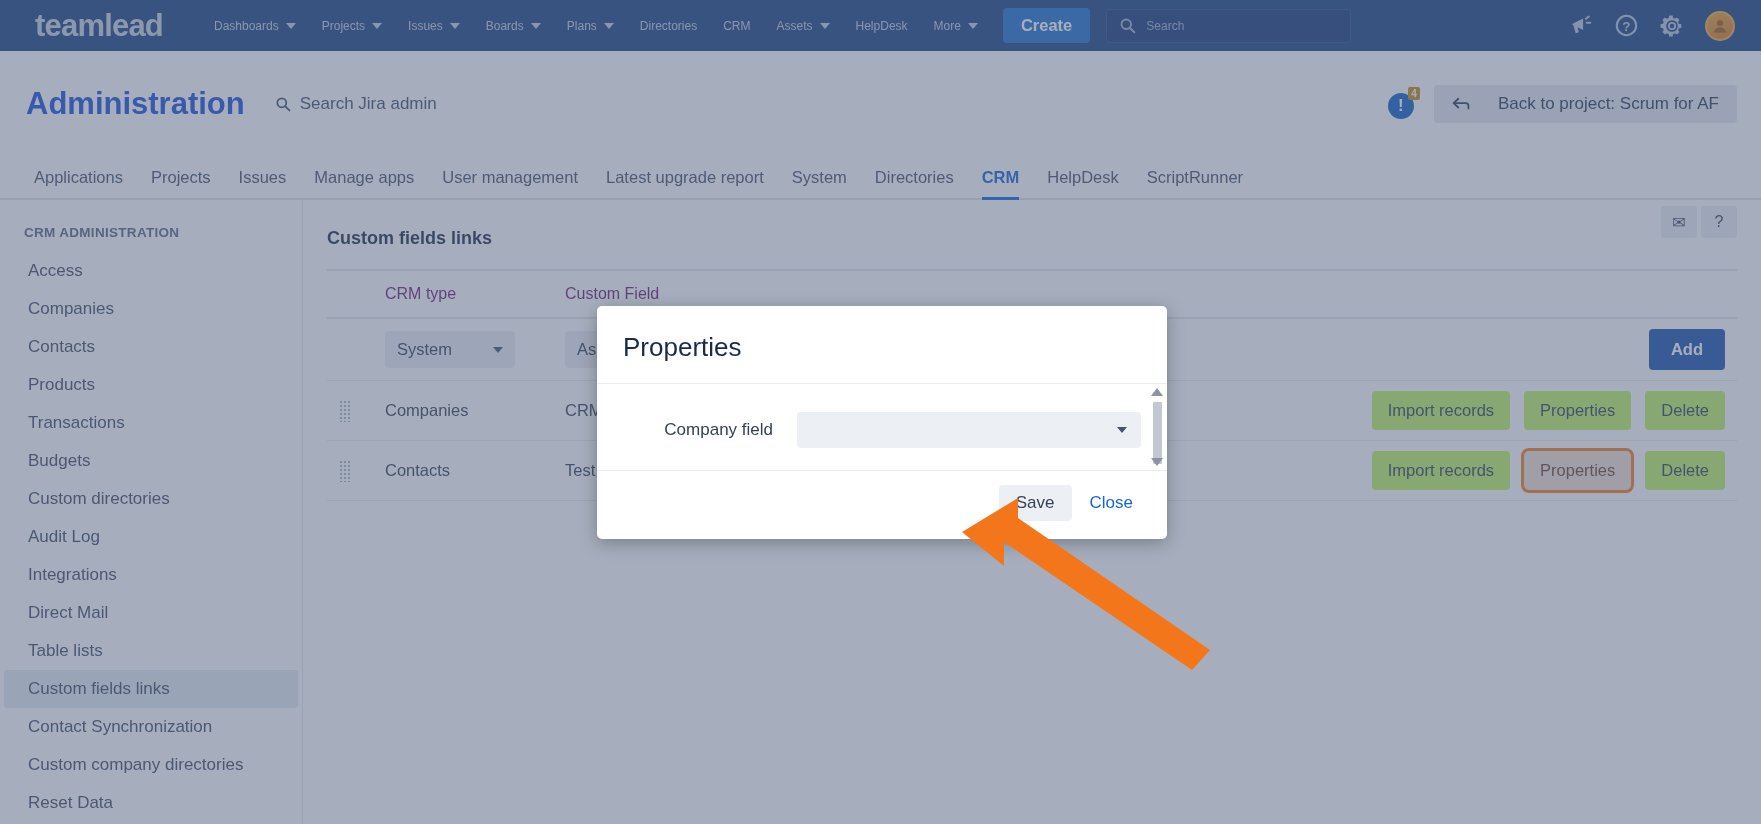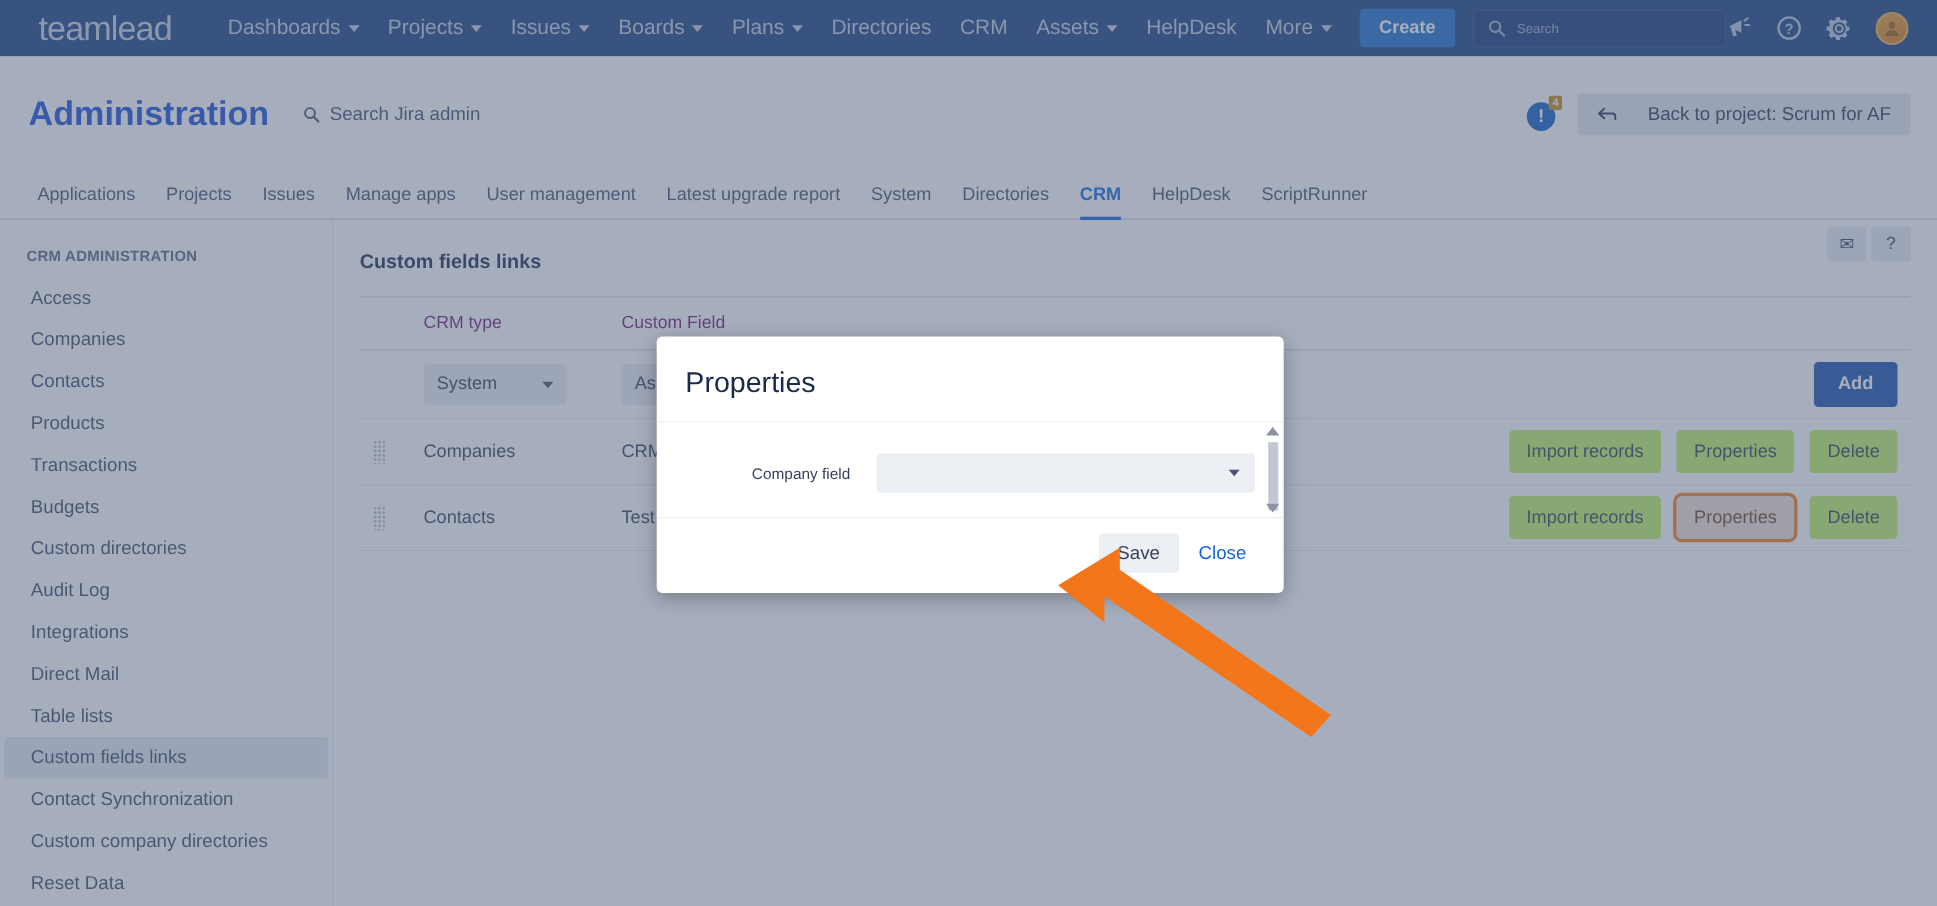--- a/index.html
+++ b/index.html
@@ -13,27 +13,27 @@
   #root { position: relative; width: 1761px; height: 824px; }
 
   
   .topnav {
     position: absolute; top: 0; left: 0; width: 1761px; height: 51px;
     background: #1c4183;
     display: flex; align-items: center; padding: 0 18px;
     z-index: 40;
   }
   .brand {
-    font-size: 31px; font-weight: normal; color: #c7d1e0;
+    font-size: 31px; font-weight: bold; color: #c7d1e0;
     letter-spacing: -0.8px; margin-left: 17px; margin-right: 38px;
     line-height: 1;
   }
   .nav-item {
     display: flex; align-items: center; gap: 7px;
-    color: #c3cddd; font-size: 19px;
+    color: #c3cddd; font-size: 12px;
     padding: 6px 13px; border-radius: 3px; cursor: pointer; white-space: nowrap;
   }
   .caret {
     display: inline-block; width: 0; height: 0;
     border-left: 5px solid transparent; border-right: 5px solid transparent;
     border-top: 6px solid #c3cddd;
   }
   .create-btn {
     background: #1f6fd0; color: #ffffff; font-weight: bold; font-size: 16.5px;
     padding: 8px 18px; border-radius: 4px; border: none; cursor: pointer;
@@ -182,21 +182,21 @@
     display: flex; flex-direction: column;
   }
   .modal-header { padding: 26px 26px 20px 26px; border-bottom: 1px solid #ebedf1; }
   .modal-title { font-size: 26px; color: #1b2a4b; }
   .modal-body {
     padding: 28px 26px 22px 26px; position: relative;
     max-height: 112px; overflow-y: auto;
   }
   .field-row { display: flex; align-items: center; gap: 24px; }
   .field-label {
-    font-size: 14px; color: #36425a; width: 150px; text-align: right; flex: none;
+    font-size: 17px; color: #36425a; width: 150px; text-align: right; flex: none;
   }
   .field-select {
     flex: 1; height: 36px; background: #eceff4; border: none; border-radius: 4px;
     display: flex; align-items: center; justify-content: flex-end;
     padding: 0 14px; cursor: pointer; font-size: 16.5px; color: #36425a;
   }
   .fake-scroll {
     position: absolute; right: 4px; top: 4px; bottom: 4px; width: 12px;
   }
   .fs-track { position: absolute; top: 14px; bottom: 14px; left: 2px; width: 9px; background: #f1f2f5; }

